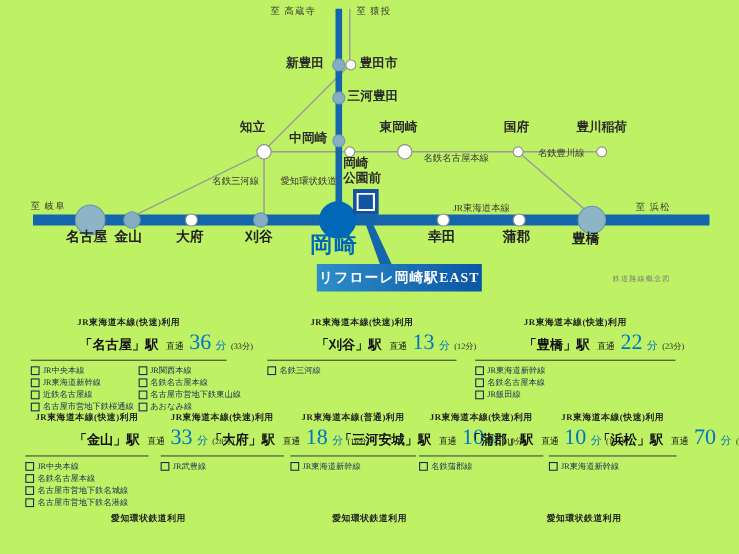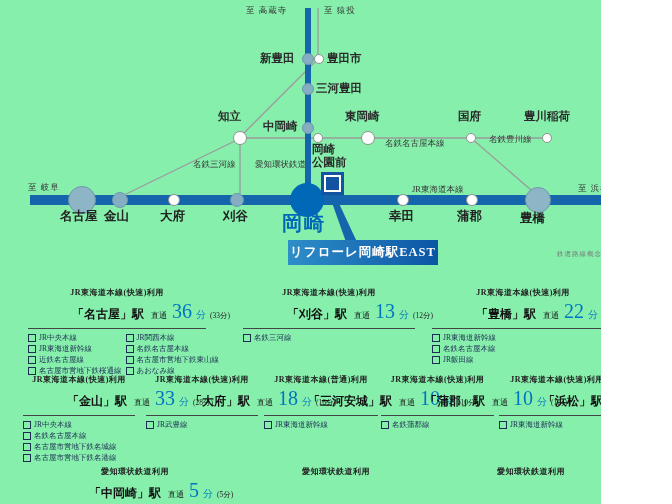--- a/index.html
+++ b/index.html
@@ -1,30 +1,30 @@
 <!DOCTYPE html>
 <html><head>
 <meta charset="utf-8">
 <style>
   html,body{margin:0;padding:0;background:#fff;}
   body{font-family:"Liberation Serif","DejaVu Serif",serif;color:#222;}
-  .stage{position:relative;width:601px;height:504px;background:#86efac;overflow:hidden;}
+  .stage{position:relative;width:672px;height:504px;background:#bef264;overflow:hidden;}
   .map{position:absolute;left:0;top:0;width:672px;height:280px;}
   .map svg{position:absolute;left:0;top:0;}
   .station{position:absolute;border-radius:50%;box-sizing:border-box;}
   .station.open{background:#fff;border:1.5px solid #8f8f8f;}
   .station.mid{background:#85aec2;border:1px solid #6d98ac;}
   .station.hub{background:#8db5c6;border:1px solid #6d98ac;}
   .station.main{background:#0068b7;border:none;}
   .maplabel{position:absolute;white-space:nowrap;line-height:1.1;}
   .maplabel.dir{font-size:8.5px;color:#333;letter-spacing:1px;}
   .maplabel.line{font-size:8.5px;color:#333;}
   .maplabel.stn{font-size:11.5px;color:#2a2a2a;font-weight:bold;}
   .maplabel.pre{white-space:pre-line;}
-  .maplabel.stn-lg{font-size:12.5px;color:#222;font-weight:bold;}
+  .maplabel.stn-lg{font-size:12.5px;color:#222;font-weight:bold;font-family:Liberation Mono, monospace;}
   .maplabel.okazaki{font-size:20px;color:#0068b7;font-weight:bold;letter-spacing:2px;}
   .maplabel.note{font-size:6.5px;color:#777;letter-spacing:1px;}
   .site-marker{position:absolute;left:321px;top:172px;width:23px;height:23px;background:#1353a2;
     box-sizing:border-box;border:3px solid #1353a2;box-shadow:inset 0 0 0 2px #fff;}
   .banner{position:absolute;left:288px;top:240px;width:150px;height:25px;
     background:linear-gradient(90deg,#2e8ec8,#0b55a5);color:#fff;font-size:12.5px;
     display:flex;align-items:center;justify-content:center;letter-spacing:1px;font-weight:bold;}
   
   .route-block{position:absolute;}
   .usage{text-align:center;font-size:8px;color:#222;font-weight:bold;letter-spacing:0.5px;}
@@ -313,27 +313,20 @@
           <ul>
             <li>
               <span class="cb"></span>
               <span>JR東海道新幹線</span>
             </li>
           </ul>
         </div>
   </div>
       <div class="route-block" style="left: 45px; top: 466px; width: 180px;">
     <div class="usage">愛知環状鉄道利用</div>
-    <div class="mainline">
-      <span class="stn">「中岡崎」駅</span>
-      <span class="chokutsu">直通</span>
-      <span class="num">5</span>
-      <span class="min">分</span>
-      <span class="alt">(5分)</span>
-    </div>
 
   </div>
       <div class="route-block" style="left: 246px; top: 466px; width: 180px;">
     <div class="usage">愛知環状鉄道利用</div>
 
   </div>
       <div class="route-block" style="left: 441px; top: 466px; width: 180px;">
     <div class="usage">愛知環状鉄道利用</div>
 
   </div>

